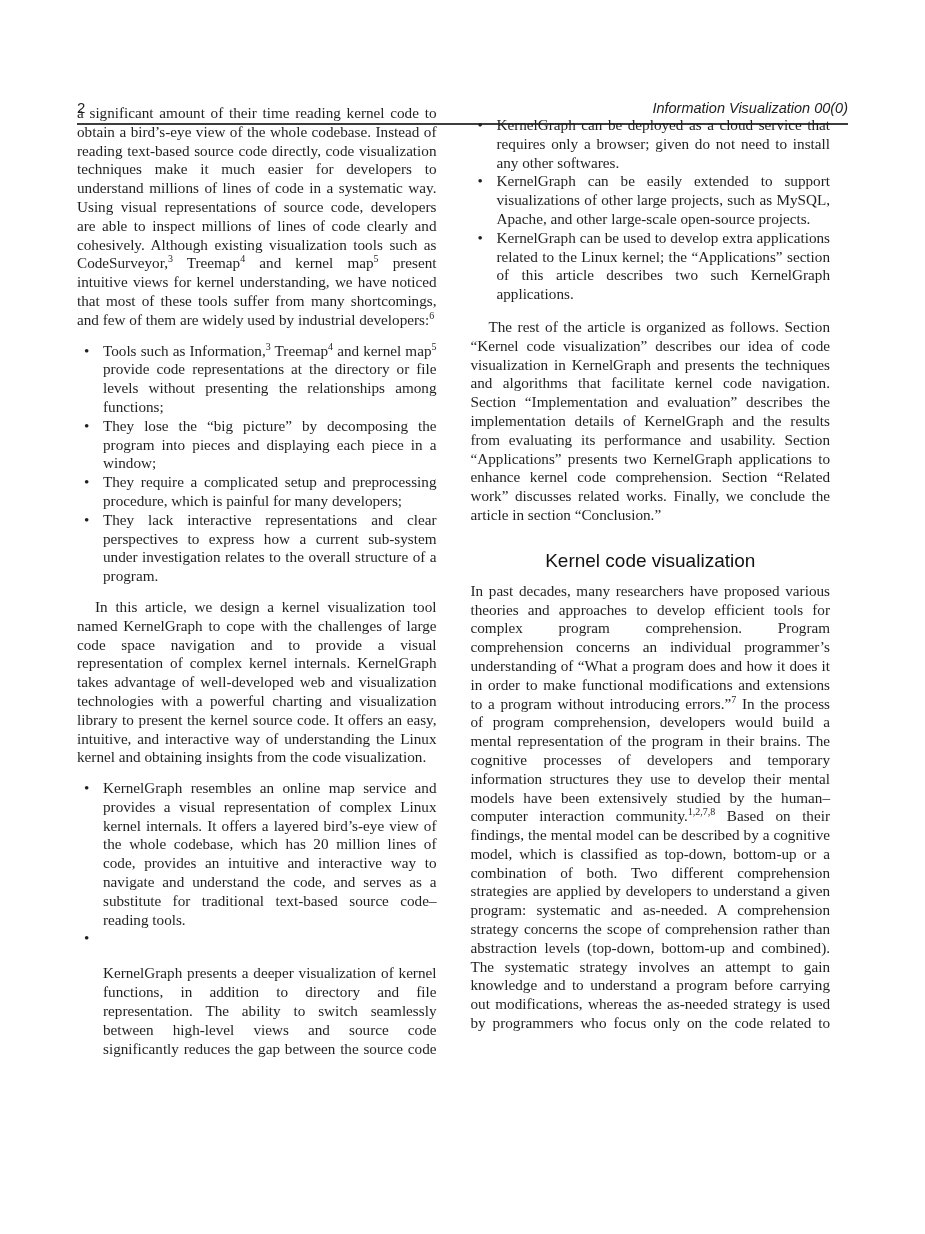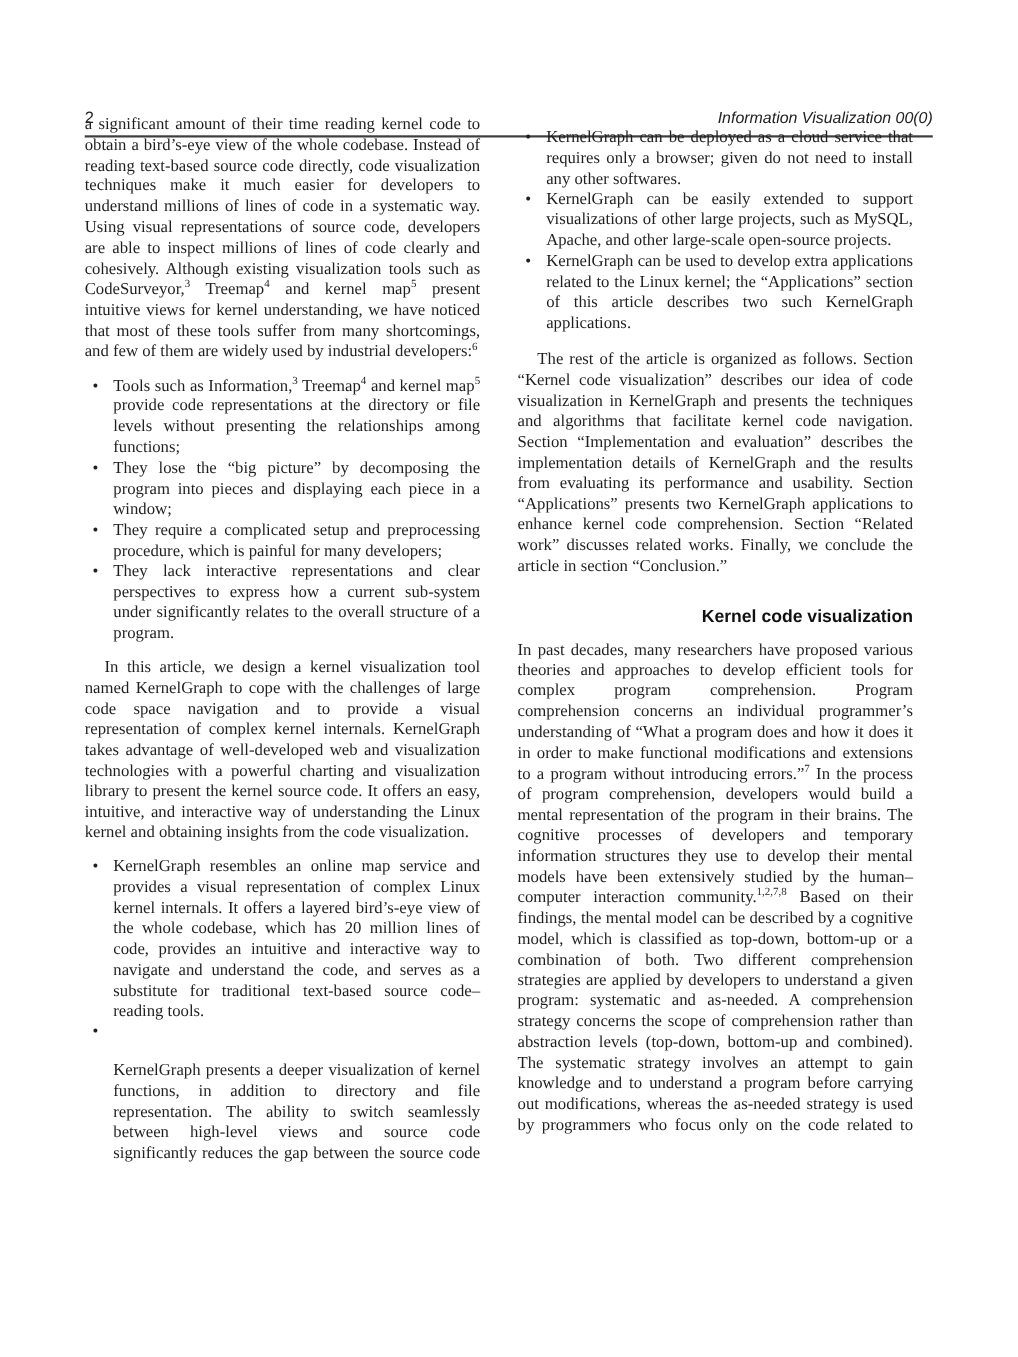--- a/index.html
+++ b/index.html
@@ -60,24 +60,24 @@
 
   sup {
     font-size: 10px;
     line-height: 0;
     vertical-align: super;
   }
 
   .sec-heading {
     margin: 26px 0 11px 0;
     font-family: "Liberation Sans", "DejaVu Sans", sans-serif;
-    font-weight: bold;
-    font-size: 16px;
+    font-weight: normal;
+    font-size: 19px;
     color: #111;
-    text-align: right;
+    text-align: center;
     line-height: 20px;
   }
 </style>
 </head>
 <body>
 
 <div class="page">
 
   <div class="header">
     <span class="page-num">2</span>
@@ -96,21 +96,21 @@
           <div class="bullet">
             <span class="dot">•</span>
             <span class="btxt">They lose the “big picture” by decomposing the program into pieces and displaying each piece in a window;</span>
           </div>
           <div class="bullet">
             <span class="dot">•</span>
             <span class="btxt">They require a complicated setup and preprocessing procedure, which is painful for many developers;</span>
           </div>
           <div class="bullet">
             <span class="dot">•</span>
-            <span class="btxt">They lack interactive representations and clear perspectives to express how a current sub-system under significantly relates to the overall structure of a program.</span>
+            <span class="btxt">They lack interactive representations and clear perspectives to express how a current sub-system under investigation relates to the overall structure of a program.</span>
           </div>
         </div>
       <p class="indent">In this article, we design a kernel visualization tool named KernelGraph to cope with the challenges of large code space navigation and to provide a visual representation of complex kernel internals. KernelGraph takes advantage of well-developed web and visualization technologies with a powerful charting and visualization library to present the kernel source code. It offers an easy, intuitive, and interactive way of understanding the Linux kernel and obtaining insights from the code visualization.</p>
       <div class="bullets cont">
           <div class="bullet">
             <span class="dot">•</span>
             <span class="btxt">KernelGraph resembles an online map service and provides a visual representation of complex Linux kernel internals. It offers a layered bird’s-eye view of the whole codebase, which has 20 million lines of code, provides an intuitive and interactive way to navigate and understand the code, and serves as a substitute for traditional text-based source code–reading tools.</span>
           </div>
           <div class="bullet">
             <span class="dot">•</span>

